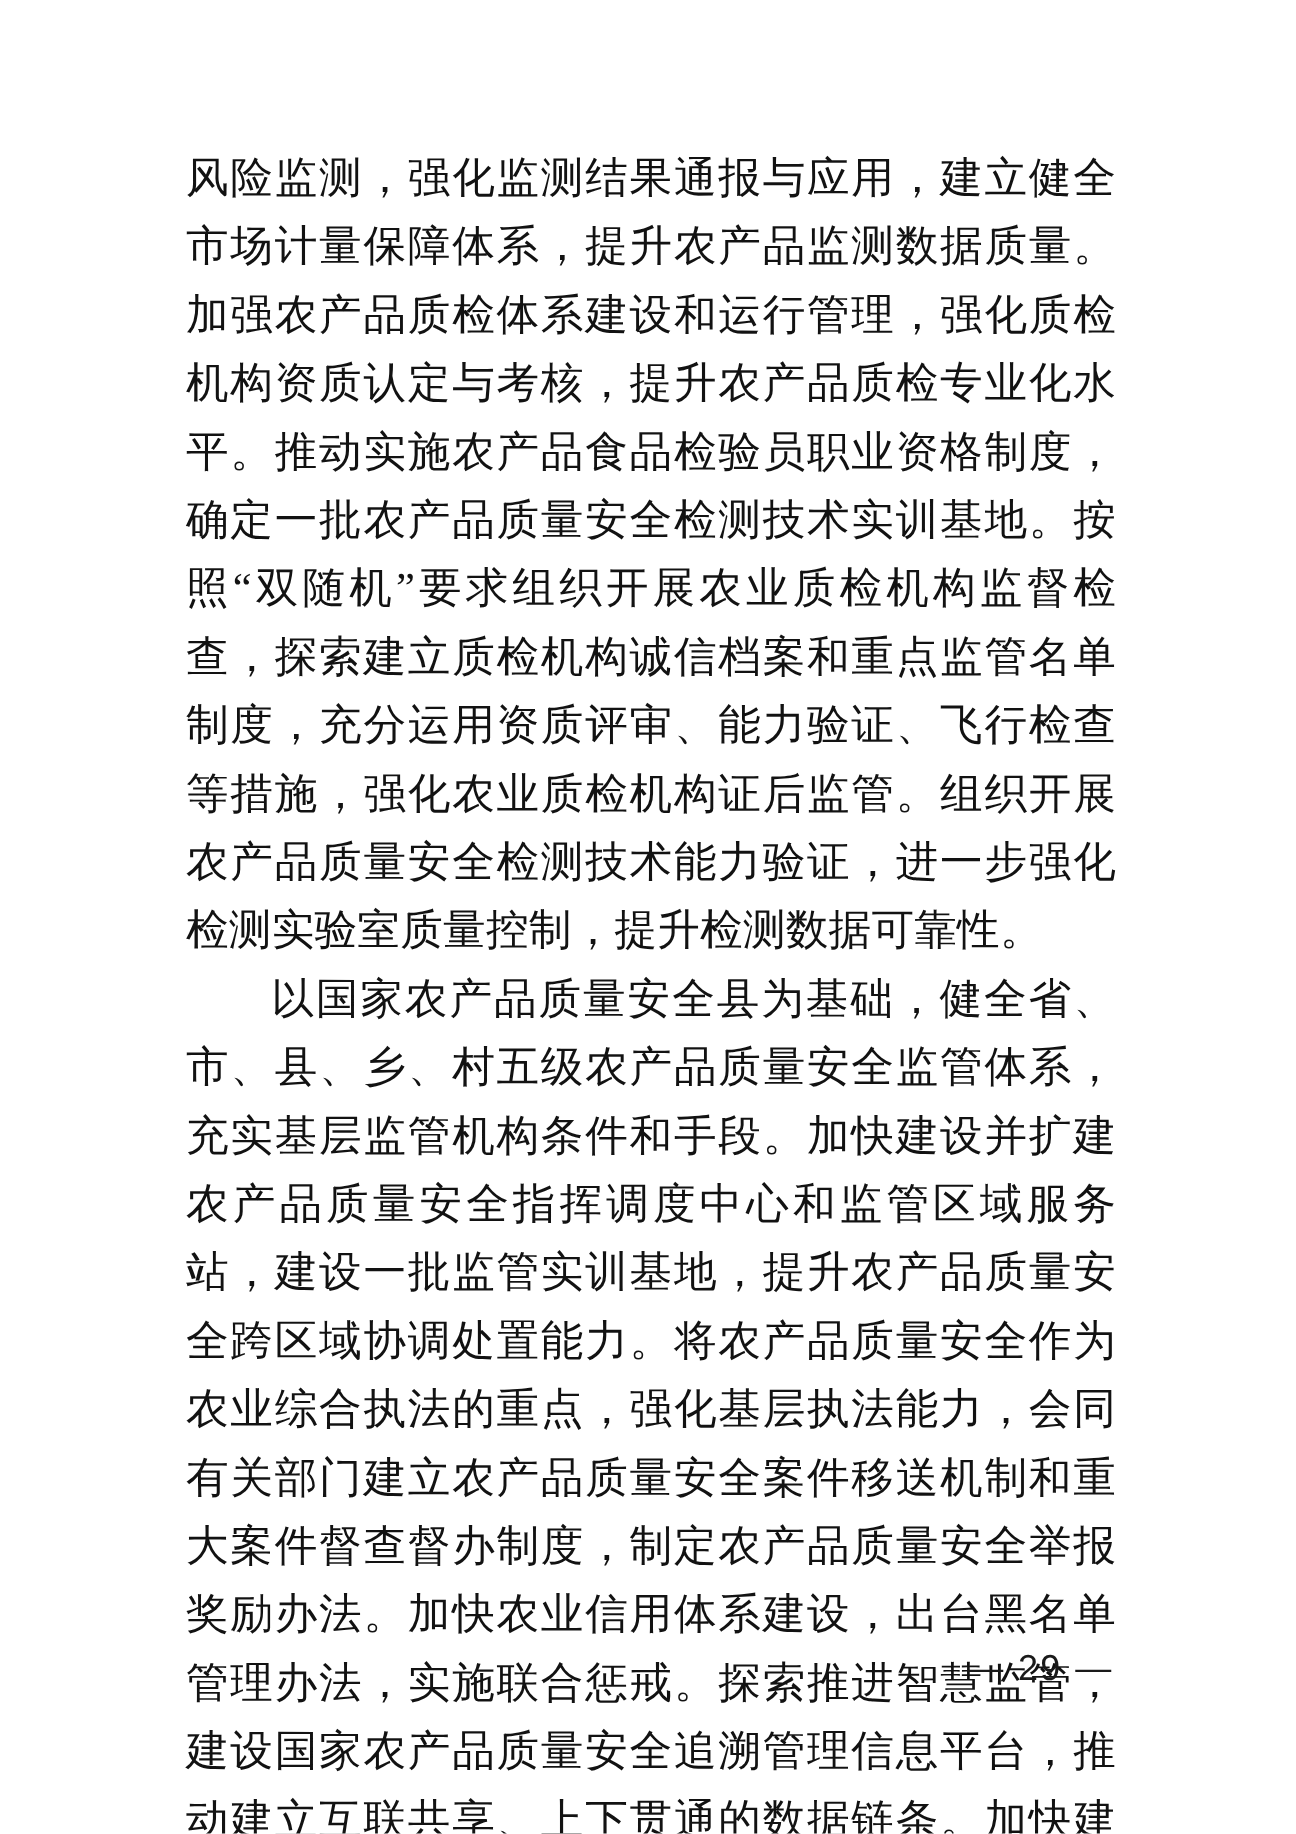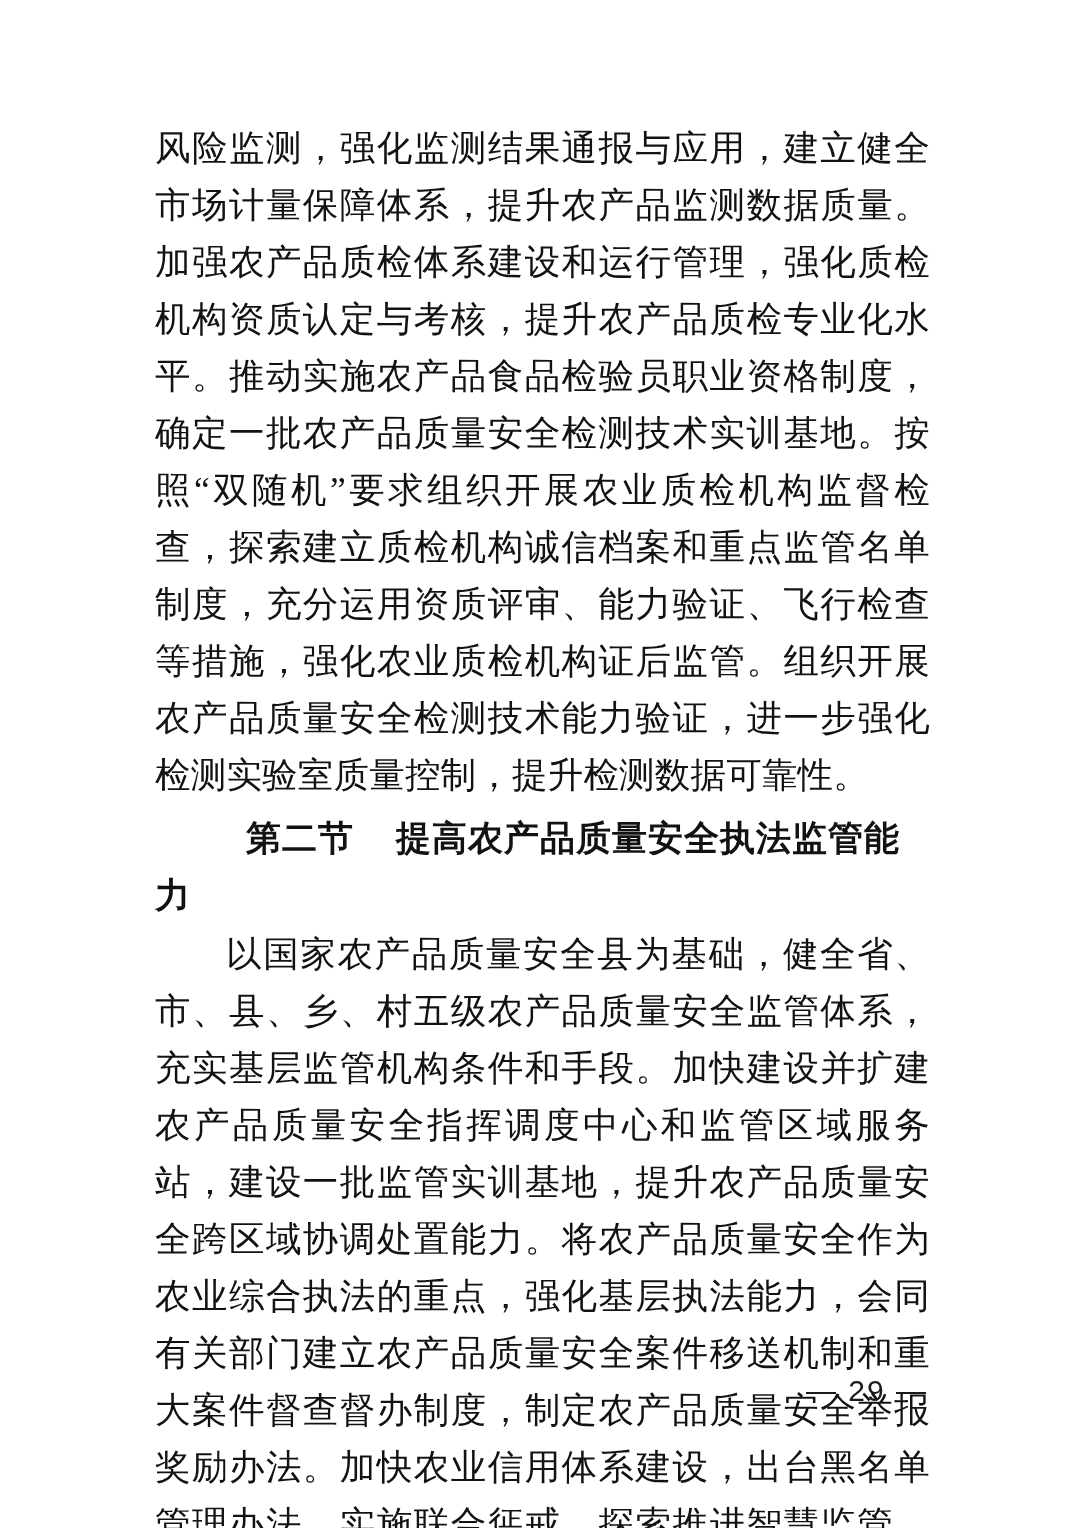--- a/index.html
+++ b/index.html
@@ -58,21 +58,18 @@
     font-family: Liberation Sans, sans-serif;
   }
 </style>
 </head>
 <body>
 
 <div class="page">
 
   <p class="para">风险监测，强化监测结果通报与应用，建立健全市场计量保障体系，提升农产品监测数据质量。加强农产品质检体系建设和运行管理，强化质检机构资质认定与考核，提升农产品质检专业化水平。推动实施农产品食品检验员职业资格制度，确定一批农产品质量安全检测技术实训基地。按照“双随机”要求组织开展农业质检机构监督检查，探索建立质检机构诚信档案和重点监管名单制度，充分运用资质评审、能力验证、飞行检查等措施，强化农业质检机构证后监管。组织开展农产品质量安全检测技术能力验证，进一步强化检测实验室质量控制，提升检测数据可靠性。</p>
 
-  <h2 class="section-heading">
-    <span>第二节</span><span class="gap"></span><span>提高农产品质量安全执法监管能力</span>
-  </h2>
 
   <p class="para indent">以国家农产品质量安全县为基础，健全省、市、县、乡、村五级农产品质量安全监管体系，充实基层监管机构条件和手段。加快建设并扩建农产品质量安全指挥调度中心和监管区域服务站，建设一批监管实训基地，提升农产品质量安全跨区域协调处置能力。将农产品质量安全作为农业综合执法的重点，强化基层执法能力，会同有关部门建立农产品质量安全案件移送机制和重大案件督查督办制度，制定农产品质量安全举报奖励办法。加快农业信用体系建设，出台黑名单管理办法，实施联合惩戒。探索推进智慧监管，建设国家农产品质量安全追溯管理信息平台，推动建立互联共享、上下贯通的数据链条。加快建设农产品质量安全追溯示范点，形成农产品追溯与农业农村重大创建认定、农业品牌推选、农</p>
 
   <div class="page-number">— 29 —</div>
 
 </div>
 
 </body></html>

